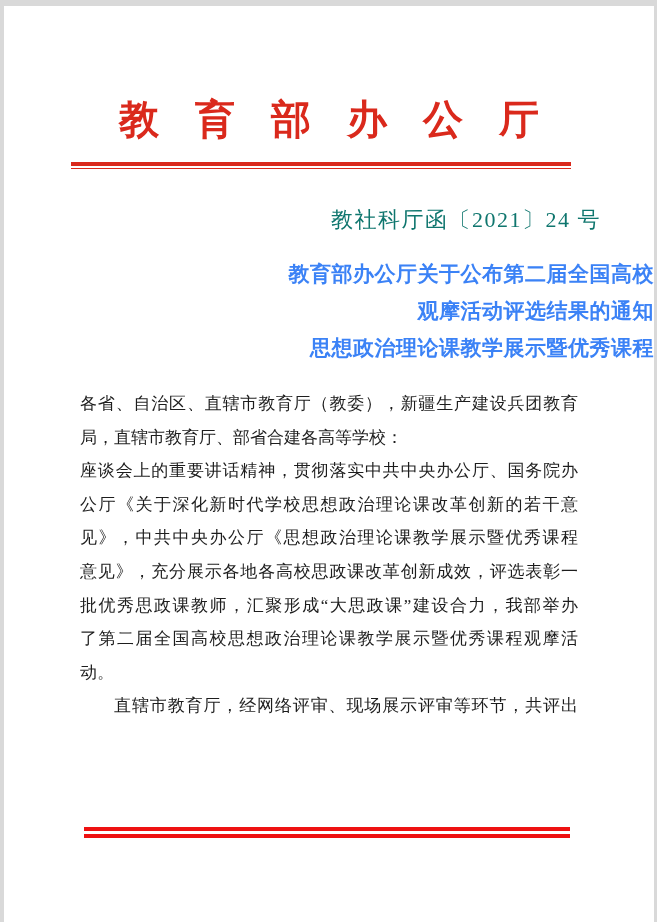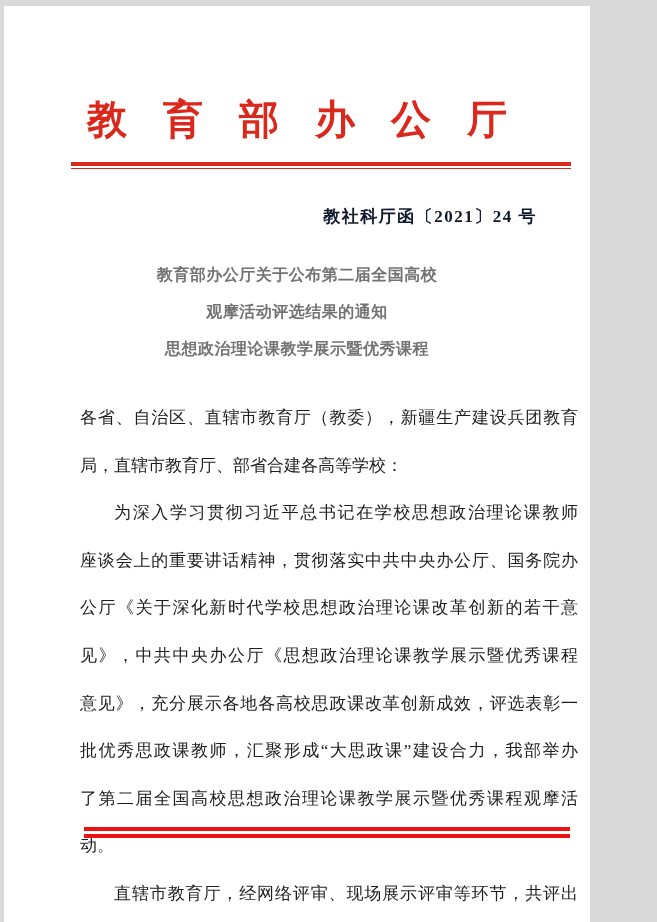--- a/index.html
+++ b/index.html
@@ -5,55 +5,54 @@
   html, body { margin: 0; padding: 0; }
   body {
     width: 657px; height: 922px;
     background: #d9d9d9;
     position: relative;
     overflow: hidden;
     font-family: "Liberation Serif", "DejaVu Serif", serif;
   }
   .page {
     position: absolute; left: 4px; top: 6px;
-    width: 586px; height: 916px;
+    width: 650px; height: 916px;
     background: #ffffff;
   }
   .agency {
     position: absolute; top: 86px; left: 0; width: 100%;
     text-align: center;
     font-size: 40px; font-weight: bold;
     color: var(--head-red, #da291c);
     letter-spacing: 36px; text-indent: 36px;
     white-space: nowrap;
   }
   .head-rule {
     position: absolute; top: 156px; left: 67px; width: 500px;
     height: 2px; background: #ffffff;
     border-top: 4px solid var(--head-red, #da291c);
     border-bottom: 1px solid var(--head-red, #da291c);
   }
   .doc-no {
     position: absolute; top: 199px; right: 53px;
-    font-size: 17px; color: #0f172a; letter-spacing: 1.5px;
+    font-size: 22px; color: #0f766e; letter-spacing: 1.5px;
     white-space: nowrap;
-    font-weight: bold;
   }
   .title {
     position: absolute; top: 250px; left: 0; width: 100%;
-    text-align: center;
-    font-size: 16px; font-weight: bold; color: #737373;
+    text-align: right;
+    font-size: 21px; font-weight: bold; color: #3b82f6;
     line-height: 37px;
     letter-spacing: 0.5px;
   }
   .doc-body {
     position: absolute; top: 381px; left: 76px; width: 498px;
     font-size: 17px; line-height: 33.6px; color: #1d1d1d;
   }
-  .bline { text-align: justify; text-align-last: justify; margin-top: 14px; }
+  .bline { text-align: justify; text-align-last: justify; }
   .bline.pend { text-align-last: left; }
   .bline.ind { text-indent: 34px; }
   .end-rule {
     position: absolute; top: 821px; left: 80px; width: 486px;
     height: 3px; background: #ffffff;
     border-top: 4px solid var(--end-red, #ee1111);
     border-bottom: 4px solid var(--end-red, #ee1111);
   }
 </style>
 </head>
@@ -68,21 +67,20 @@
 
   <div class="title" id="title">
       <div class="tline">教育部办公厅关于公布第二届全国高校</div>
       <div class="tline">观摩活动评选结果的通知</div>
       <div class="tline">思想政治理论课教学展示暨优秀课程</div>
     </div>
 
   <div class="doc-body" id="docBody">
       <div class="bline">各省、自治区、直辖市教育厅（教委），新疆生产建设兵团教育</div>
       <div class="bline pend">局，直辖市教育厅、部省合建各高等学校：</div>
-      <div class="bline ind">为深入学习贯彻习近平总书记在学校思想政治理论课教师</div>
       <div class="bline">座谈会上的重要讲话精神，贯彻落实中共中央办公厅、国务院办</div>
       <div class="bline">公厅《关于深化新时代学校思想政治理论课改革创新的若干意</div>
       <div class="bline">见》，中共中央办公厅《思想政治理论课教学展示暨优秀课程</div>
       <div class="bline">意见》，充分展示各地各高校思政课改革创新成效，评选表彰一</div>
       <div class="bline">批优秀思政课教师，汇聚形成“大思政课”建设合力，我部举办</div>
       <div class="bline">了第二届全国高校思想政治理论课教学展示暨优秀课程观摩活</div>
       <div class="bline pend">动。</div>
       <div class="bline ind">直辖市教育厅，经网络评审、现场展示评审等环节，共评出</div>
     </div>
 

